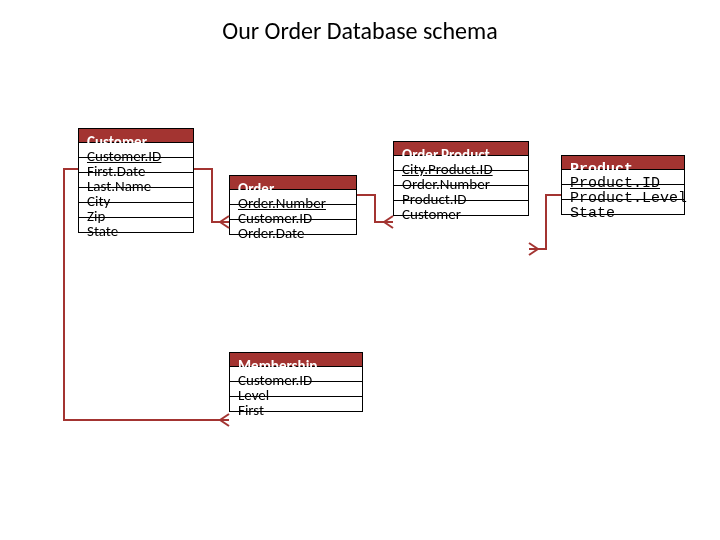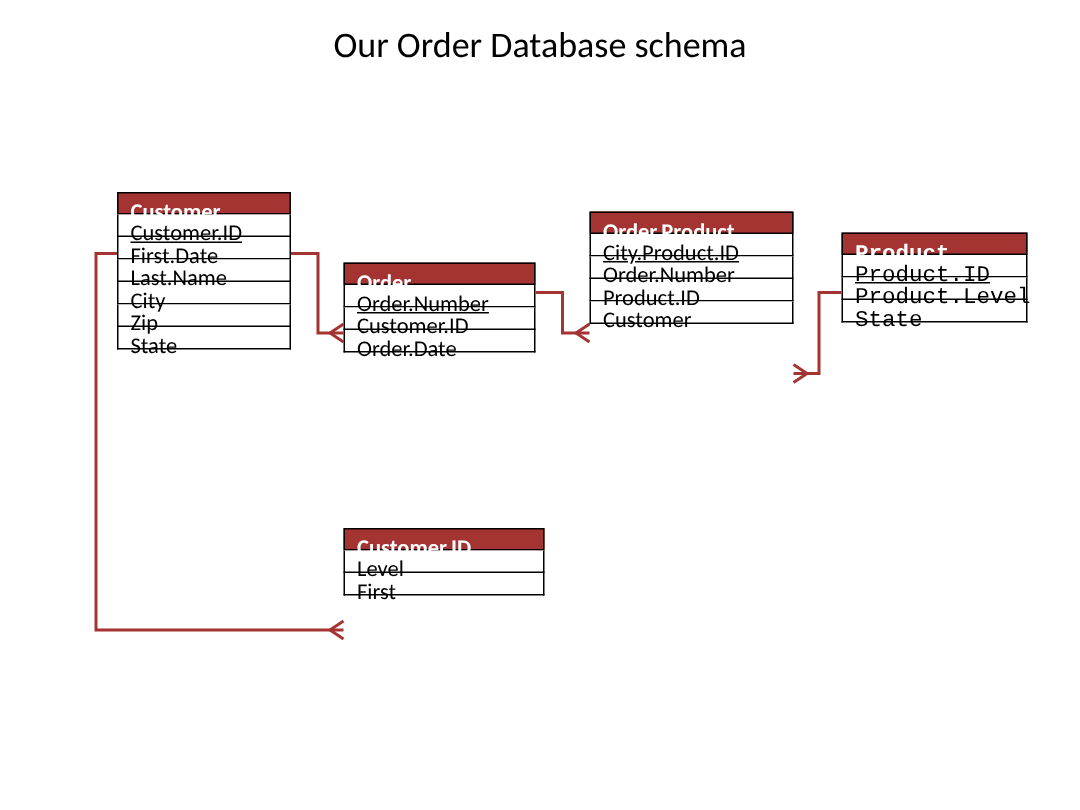--- a/index.html
+++ b/index.html
@@ -74,20 +74,21 @@
   </div>
 
   <div class="table" style="left:561px; top:155px; width:124px;font-family:Liberation Mono, monospace;">
     <div class="cell">Product</div>
     <div class="cell pk">Product.ID</div>
     <div class="cell">Product.Level</div>
     <div class="cell">State</div>
   </div>
 
   <div class="table" style="left:229px; top:352px; width:134px;">
+    <div class="cell">Membership</div>
     <div class="cell">Customer.ID</div>
     <div class="cell">Level</div>
     <div class="cell">First</div>
   </div>
 
   <svg class="rels">
 
     <defs>
       <g id="crow">
         <line x1="0" y1="0" x2="9" y2="-6" stroke="#a33431" stroke-width="2"></line>

